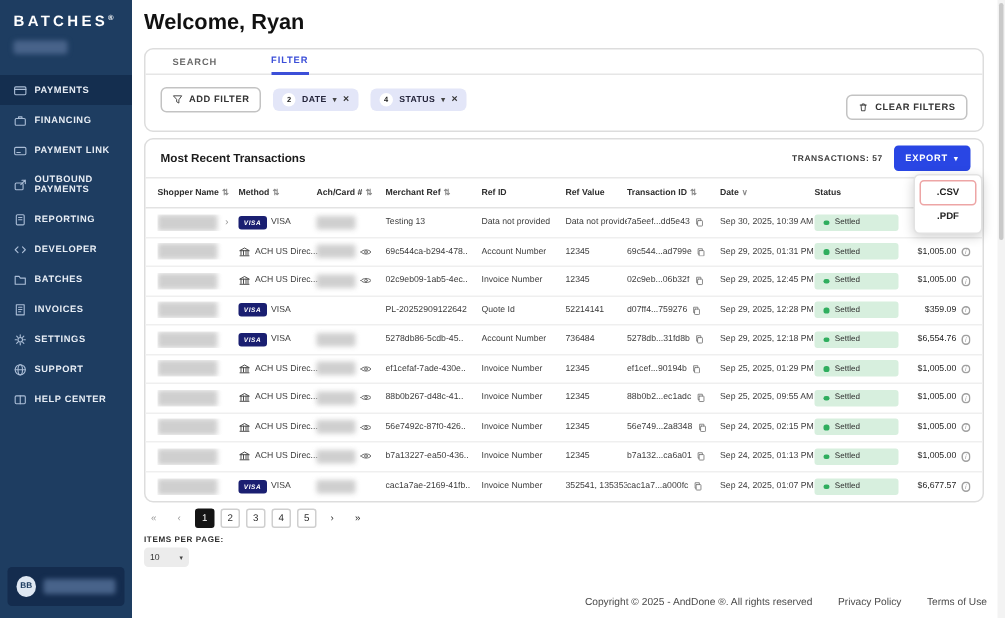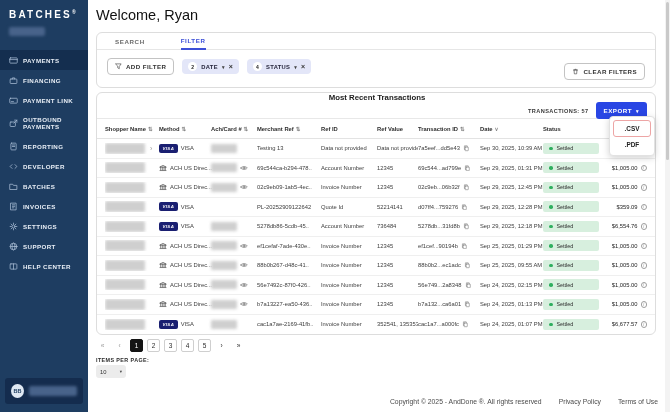--- a/index.html
+++ b/index.html
@@ -17,41 +17,41 @@
   .nav-item .ico { width:9px; height:9px; flex:0 0 9px; color:#aabdd6; display:flex; align-items:center; justify-content:center; }
   .nav-item .ico svg { width:9px; height:9px; display:block; }
   .nav-item.active { background:#142e4f; }
   .nav-item .lbl { max-width:56px; }
   .user { position:absolute; left:5px; right:5px; bottom:8px; height:26px; background:#142c4e; border-radius:3px; display:flex; align-items:center; gap:5px; padding:0 6px; cursor:pointer; }
   .avatar { width:14px; height:14px; border-radius:50%; background:#dfe8f3; color:#1e3d61; font-size:5.5px; font-weight:bold; display:flex; align-items:center; justify-content:center; }
   .user-name-blur { width:52px; height:10px; }
 
   
   .main { position:absolute; left:88px; top:0; right:0; bottom:0; }
-  h1 { position:absolute; left:8px; top:7px; font-size:14.5px; font-weight:normal; color:#111; }
+  h1 { position:absolute; left:8px; top:7px; font-size:14.5px; font-weight:bold; color:#111; }
   .card { position:absolute; left:8px; width:560px; background:#fff; border:1px solid #ddd; border-radius:6px; }
 
   
   .filter-card { top:32px; height:56px; }
   .tabs { display:flex; gap:36px; padding:0 18px; border-bottom:1px solid #e6e6e6; height:17px; align-items:flex-end; }
   .tab { font-size:6.2px; font-weight:bold; letter-spacing:.6px; color:#6a6a6a; padding-bottom:4px; cursor:pointer; }
   .tab.active { color:#3c4fd8; border-bottom:2px solid #3c4fd8; margin-bottom:-1px; }
   .filter-controls { display:flex; align-items:center; gap:8px; padding:8px 10px; }
   .btn { display:inline-flex; align-items:center; gap:4px; border:1px solid #c3c3c3; border-radius:4px; background:#fff; font-size:6.2px; font-weight:bold; letter-spacing:.4px; color:#333; padding:4px 7px; cursor:pointer; font-family:inherit; }
   .btn .ico, .chip .ico { display:flex; align-items:center; }
   .btn svg { width:7px; height:7px; }
   .clear-btn { position:absolute; right:10px; top:30px; }
   .chip { display:inline-flex; align-items:center; gap:4px; background:#e3e6f8; border-radius:4px; padding:3px 6px; font-size:5.8px; font-weight:bold; letter-spacing:.3px; color:#24243a; cursor:pointer; }
   .chip .count { width:9px; height:9px; border-radius:50%; background:#fff; display:flex; align-items:center; justify-content:center; font-size:5px; color:#222; }
   .chip .chev { font-size:5px; color:#444; }
   .chip .close { font-size:7px; color:#333; line-height:6px; }
 
   
   .txn-card { top:92px; height:243px; }
-  .txn-head { display:flex; align-items:center; height:26px; padding:0 8px 0 10px; border-bottom:1px solid #e8e8e8;flex-direction:column; }
+  .txn-head { display:flex; align-items:center; height:26px; padding:0 8px 0 10px; border-bottom:1px solid #e8e8e8; }
   .txn-title { font-size:7.8px; font-weight:bold; color:#1c1c1c; }
   .txn-right { margin-left:auto; display:flex; align-items:center; gap:7px; }
   .txn-count { font-size:5.6px; font-weight:bold; letter-spacing:.4px; color:#3a3a3a; }
   .export-btn { background:#2946e4; border:none; color:#fff; font-size:6.2px; font-weight:bold; letter-spacing:.5px; padding:5px 8px; border-radius:3px; display:inline-flex; align-items:center; gap:4px; cursor:pointer; font-family:inherit; }
   .export-btn .caret { font-size:5px; }
 
   .tgrid { display:grid; grid-template-columns:54px 52px 46px 64px 56px 41px 62px 63px 62px 1fr; align-items:center; padding:0 8px; }
   .thead { height:20px; border-bottom:1px solid #e3e3e3; }
   .th { font-size:5.8px; font-weight:bold; color:#2e2e2e; white-space:nowrap; display:flex; align-items:center; gap:2px; }
   .th .sort { color:#8a8a8a; font-size:5.5px; }

